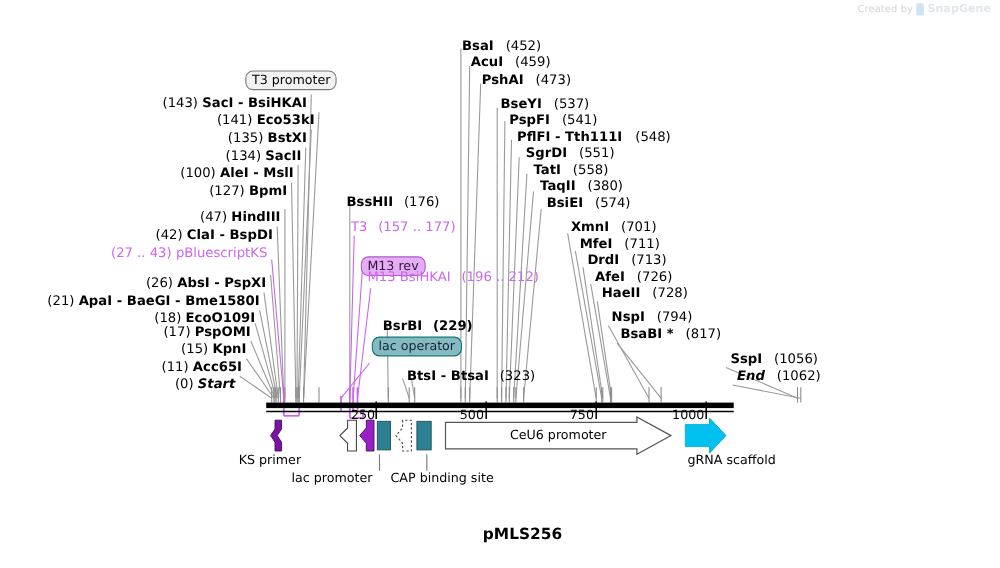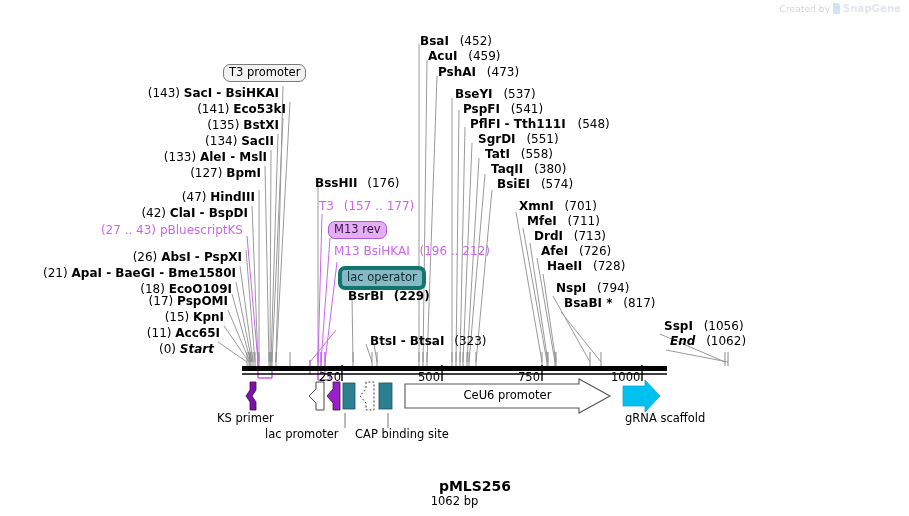--- a/index.html
+++ b/index.html
@@ -47,22 +47,22 @@
   
   .boxlbl {
     position:absolute;
     font-size:11.5px;
     line-height:13px;
     padding:1px 5px 2px 5px;
     border-radius:7px;
     white-space:nowrap;
   }
   .box-gray { background:#f2f2f2; border:1px solid #7a7a7a; color:#000; }
-  .box-purple { background:#e3aef2; border:1px solid #b05ad0; color:#3a1048; }
-  .box-teal { background:#86b9c4; border:4px solid #0f766e; color:#0d2a30; }
+  .box-purple { background:#e3aef2; border:1px solid #b05ad0; color:#3a1048;margin-top:12px; }
+  .box-teal { background:#86b9c4; border:1px solid #0f766e; color:#0d2a30;margin-top:40px; }
 
   
   .flbl {
     position:absolute; font-size:11.5px; line-height:13px;
     white-space:nowrap; color:#000;
   }
 
   
   .title-main {
     position:absolute; left:0; right:0; top:478px;
@@ -149,21 +149,21 @@
   </div>
   <div class="lbl r" style="left:279px; top:119px;">
     <span class="pos">(135)</span>
     <span class="enz">BstXI</span>
   </div>
   <div class="lbl r" style="left:274px; top:135px;">
     <span class="pos">(134)</span>
     <span class="enz">SacII</span>
   </div>
   <div class="lbl r" style="left:267px; top:151px;">
-    <span class="pos">(133)</span>
+    <span class="pos">(100)</span>
     <span class="enz">AleI</span><span class="sep"> - </span><span class="enz">MslI</span>
   </div>
   <div class="lbl r" style="left:261px; top:167px;">
     <span class="pos">(127)</span>
     <span class="enz">BpmI</span>
   </div>
   <div class="lbl r" style="left:255px; top:191px;">
     <span class="pos">(47)</span>
     <span class="enz">HindIII</span>
   </div>
@@ -416,15 +416,14 @@
 
   <div class="flbl" style="left:217px; top:412px;">KS primer</div>
   <div class="flbl" style="left:265px; top:428px;">lac promoter</div>
   <div class="flbl" style="left:355px; top:428px;">CAP binding site</div>
   <div class="flbl" style="left:405px; top:389px; width:205px; text-align:center;">
     <span>CeU6 promoter</span>
   </div>
   <div class="flbl" style="left:625px; top:412px;">gRNA scaffold</div>
 
   <div class="title-main">pMLS256</div>
-  <div class="title-sub">1062 bp</div>
 
 </div>
 
 </body></html>

